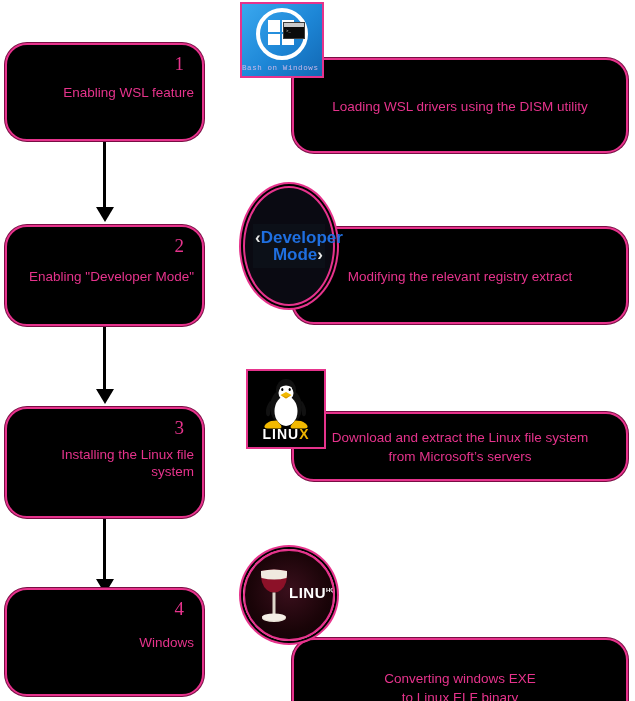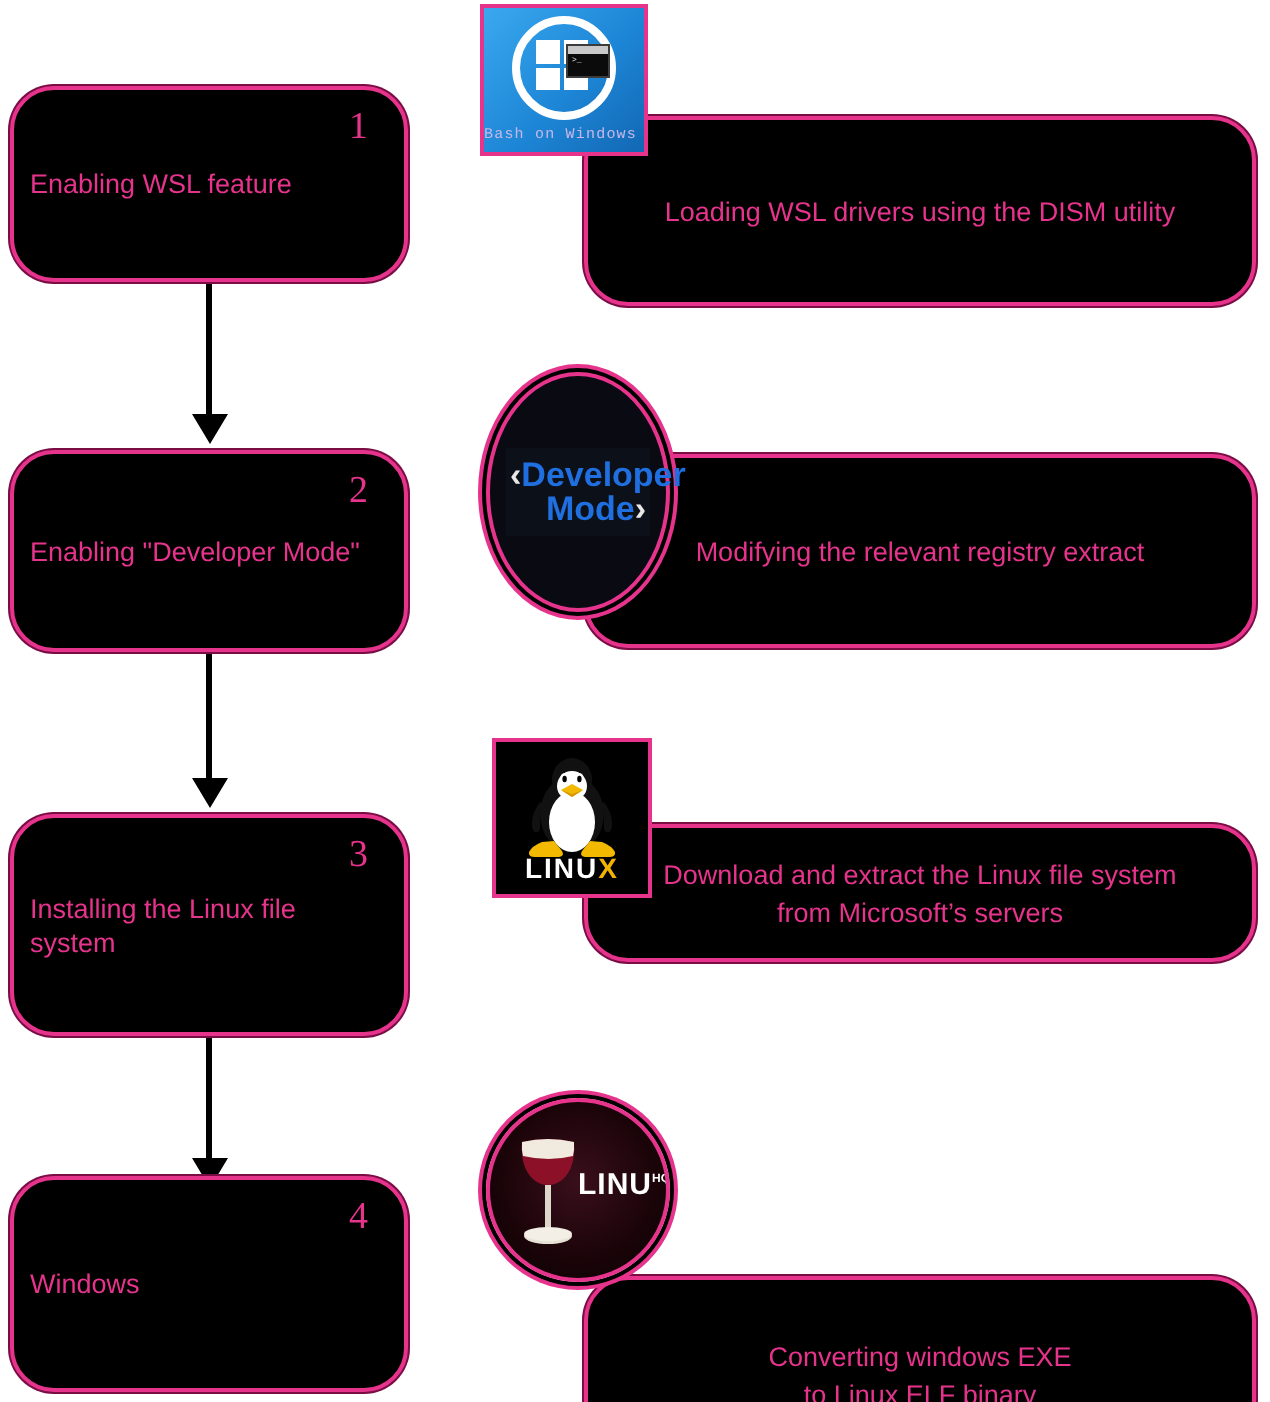--- a/index.html
+++ b/index.html
@@ -26,21 +26,21 @@
     top:9px;right:18px;
     color:#e6338c;
     font-size:19px;
     line-height:20px;
     font-family:"Liberation Serif", serif;
   }
   .step-label{
     position:absolute;
     left:0;right:0;top:50%;
     transform:translateY(-50%);
-    text-align:left;
+    text-align:right;
     color:#e6338c;
     font-size:13.5px;
     line-height:17px;
     padding:0 8px;
     box-sizing:border-box;
     white-space:pre-line;
   }
   .desc-label{
     position:absolute;
     left:0;right:0;top:50%;

